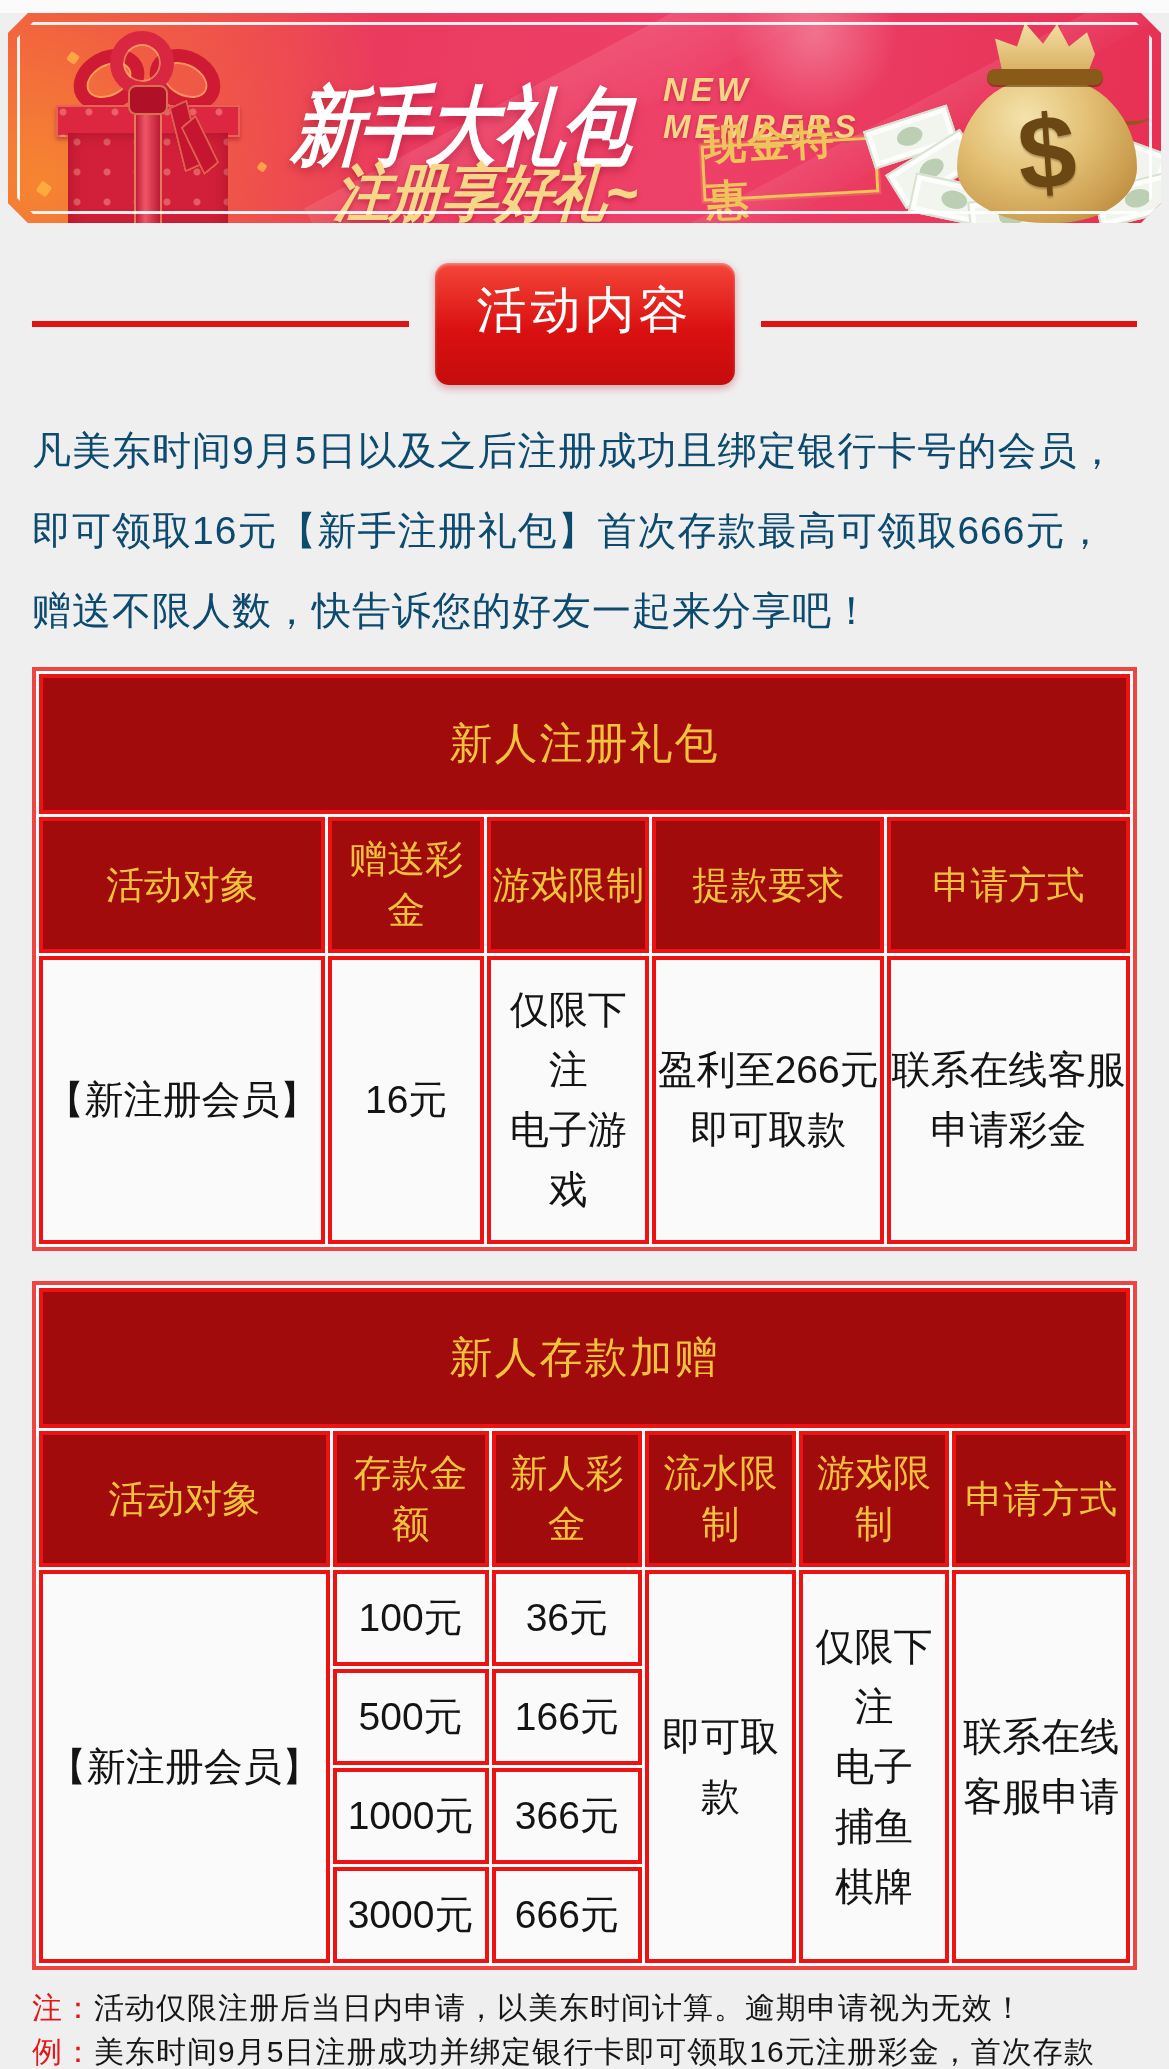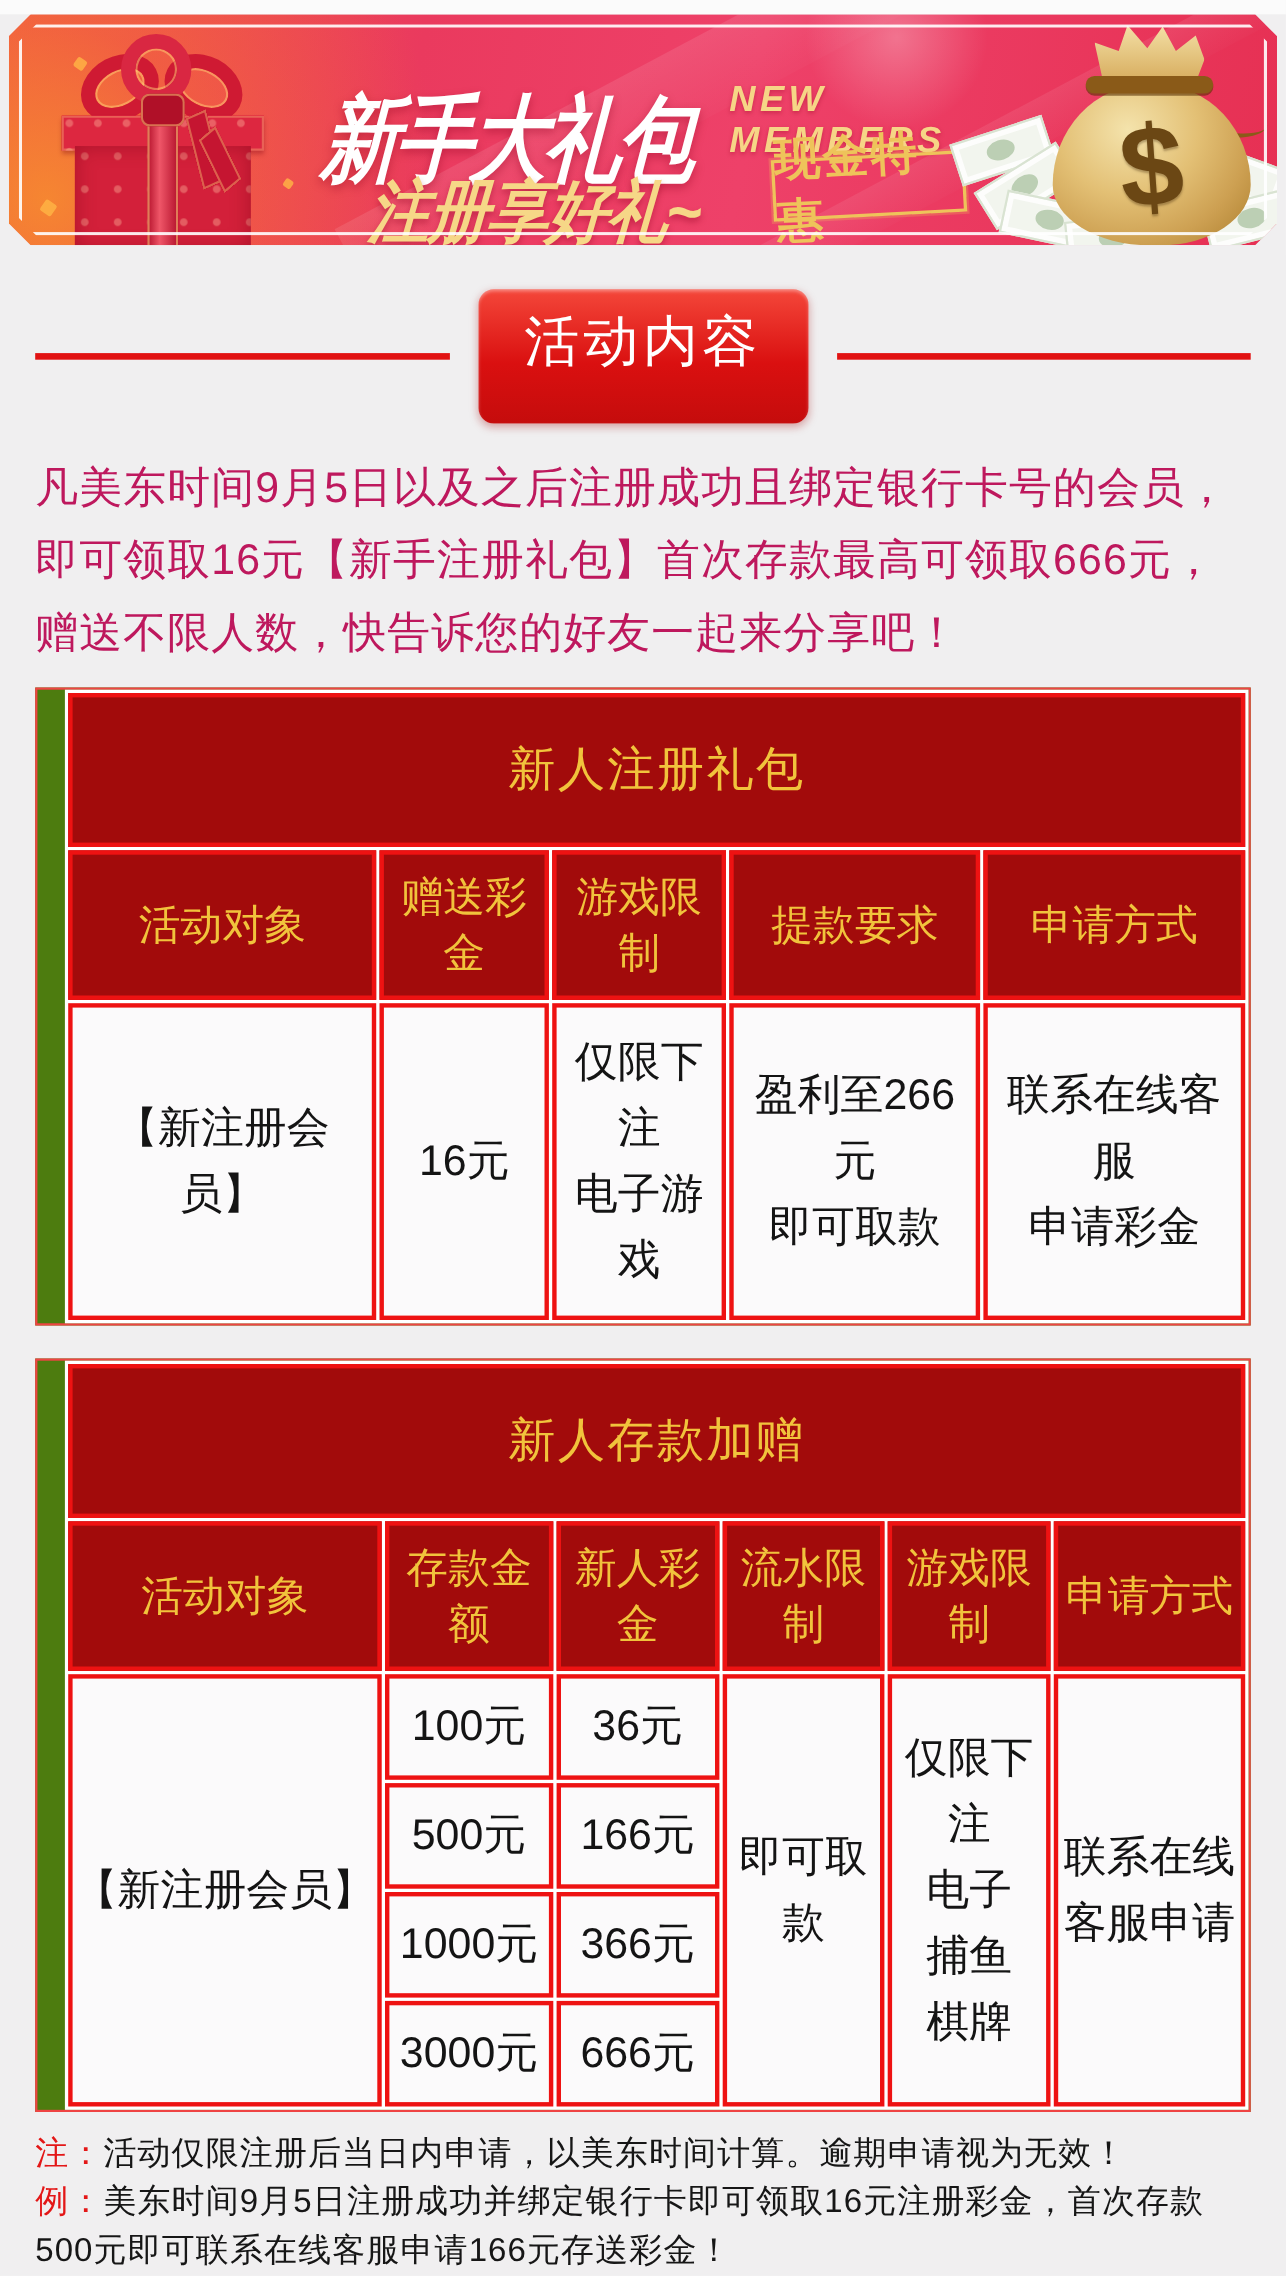--- a/index.html
+++ b/index.html
@@ -109,23 +109,23 @@
   .badge-row { display:flex; align-items:center; gap:26px; }
   .badge-row .line { flex:1; height:6px; background:#e11212; }
   .badge {
     background:linear-gradient(180deg,#f4473a 0%, #da1010 55%, #c50c0c 100%);
     border-radius:14px; color:#fff; text-align:center;
     box-shadow:0 3px 8px rgba(160,10,10,.35), inset 0 2px 3px rgba(255,255,255,.35);
   }
   .badge.big { min-width:300px; height:122px; line-height:94px; font-size:50px; letter-spacing:4px; }
   .badge-row.content-row { margin-top:40px; }
 
-  .intro { margin-top:26px; font-size:39px; line-height:66px; color:#be185d; letter-spacing:1px; }
-
-  .promo-table-wrap { border:2px solid #ef4444; background:#4d7c0f; margin-top:16px;padding-left:25px; }
+  .intro { margin-top:26px; font-size:39px; line-height:80px; color:#0c4a6e; letter-spacing:1px; }
+
+  .promo-table-wrap { border:4px solid #ef4444; background:#ef4444; margin-top:16px; }
   .promo-table-wrap.t2 { margin-top:30px; }
   table.promo { width:100%; border-collapse:separate; border-spacing:3px; table-layout:fixed; background:#fff; }
   table.promo td, table.promo th { border:4px solid #ee1212; text-align:center; vertical-align:middle; }
   .tt-title { background:#a20b0b; color:#f1c33c; font-size:43px; font-weight:normal; letter-spacing:2px; padding:37px 0; }
   .tt-head  { background:#a20b0b; color:#f1c33c; font-size:38px; font-weight:normal; padding:13px 0; }
   .tt-cell  { background:#fbfafb; color:#141414; font-size:39px; padding:14px 0; line-height:60px; }
   table.promo.t1 .tt-cell { padding:20px 0; }
 
   .note { margin-top:0; font-size:30px; line-height:44px; color:#161616; letter-spacing:1px; }
   .notes-block { margin-top:16px; }

